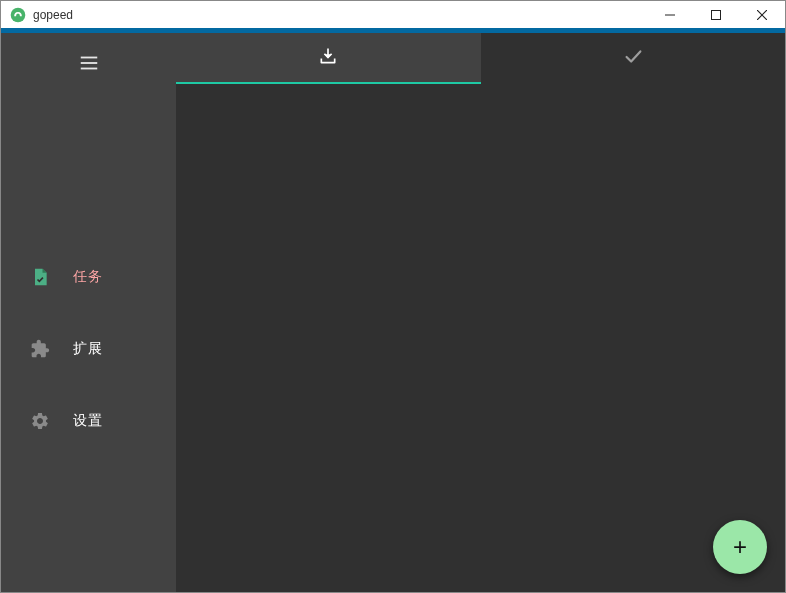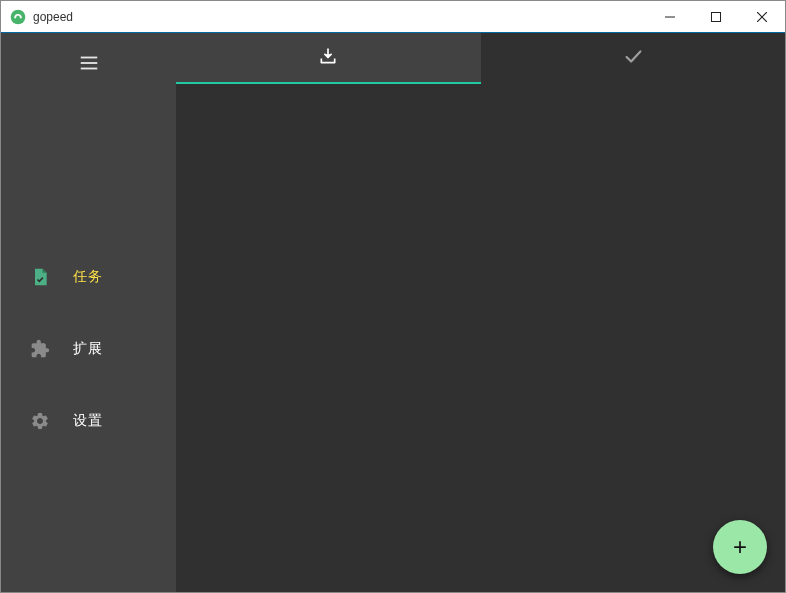--- a/index.html
+++ b/index.html
@@ -2,21 +2,21 @@
 <html><head>
 <meta charset="utf-8">
 <style>
   * { box-sizing: border-box; margin: 0; padding: 0; }
   html, body { width: 786px; height: 593px; font-family: "Segoe UI", Arial, sans-serif; overflow: hidden; }
   body { background: #fff; border: 1px solid #888; }
 
   
   .titlebar {
     height: 32px; display: flex; align-items: center; background: #fff;
-    border-bottom: 1px solid #0369a1;
+    border-bottom: 5px solid #0369a1;
   }
   .titlebar .app-icon {
     width: 18px; height: 18px; margin-left: 8px; margin-right: 6px;
     display: flex; align-items: center; justify-content: center;
   }
   .titlebar .title { font-size: 12px; color: #333; }
   .titlebar .spacer { flex: 1; }
   .titlebar .winbtn {
     width: 46px; height: 32px; display: flex; align-items: center; justify-content: center;
     font-size: 13px; color: #222;
@@ -37,21 +37,21 @@
     width: 40px; height: 40px; margin-left: 68px; margin-top: 2px;
     display: flex; align-items: center; justify-content: center; cursor: pointer;
   }
   .sidebar-spacer-top { height: 158px; }
   .sidebar-item {
     height: 72px; display: flex; align-items: center; cursor: pointer;
     padding-left: 28px; gap: 22px;
   }
   .sidebar-item .icon { width: 22px; height: 22px; display: flex; align-items: center; justify-content: center; }
   .sidebar-item .label { font-size: 14px; letter-spacing: 1px; }
-  .sidebar-item.active .label { color: #fde047; }
+  .sidebar-item.active .label { color: #fca5a5; }
   .sidebar-item.inactive .label { color: #ffffff; }
 
   
   .main {
     flex: 1; display: flex; flex-direction: column; background: #303030; position: relative;
   }
   .tabs {
     display: flex; height: 50px; background: #303030;
   }
   .tab {

